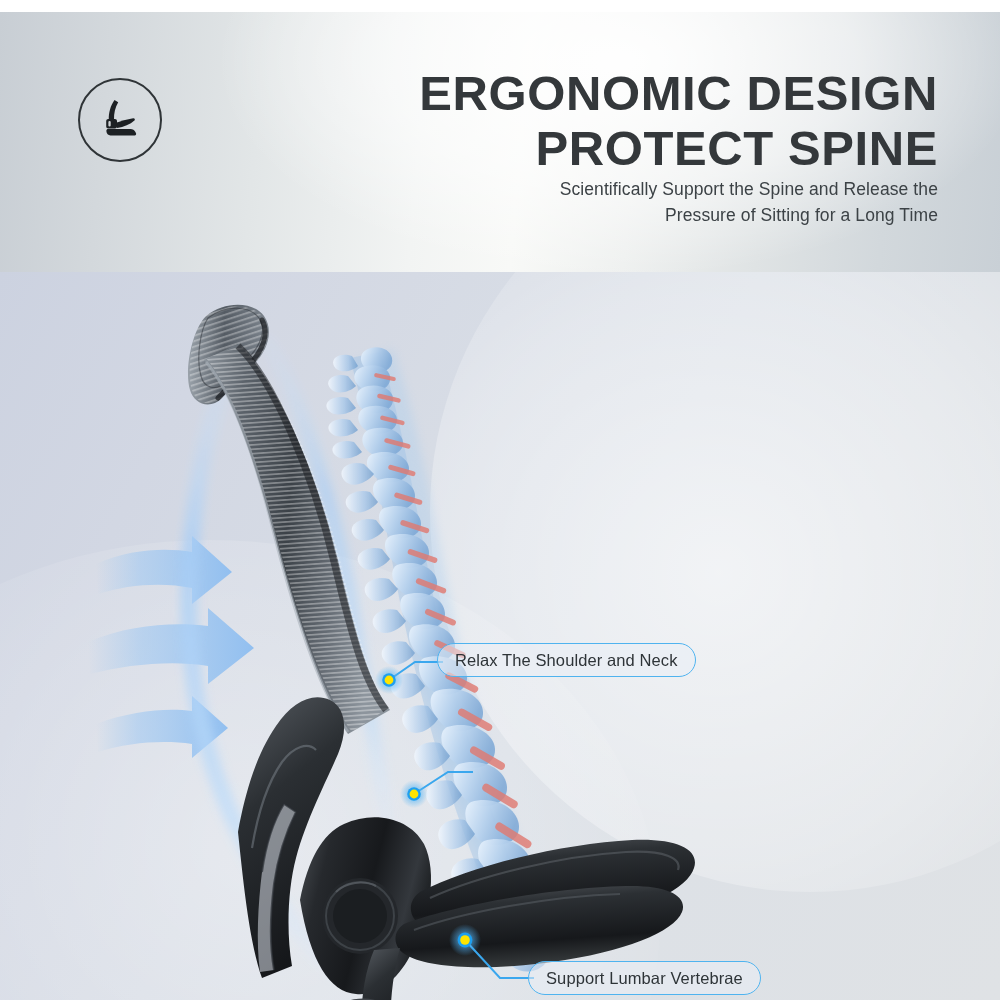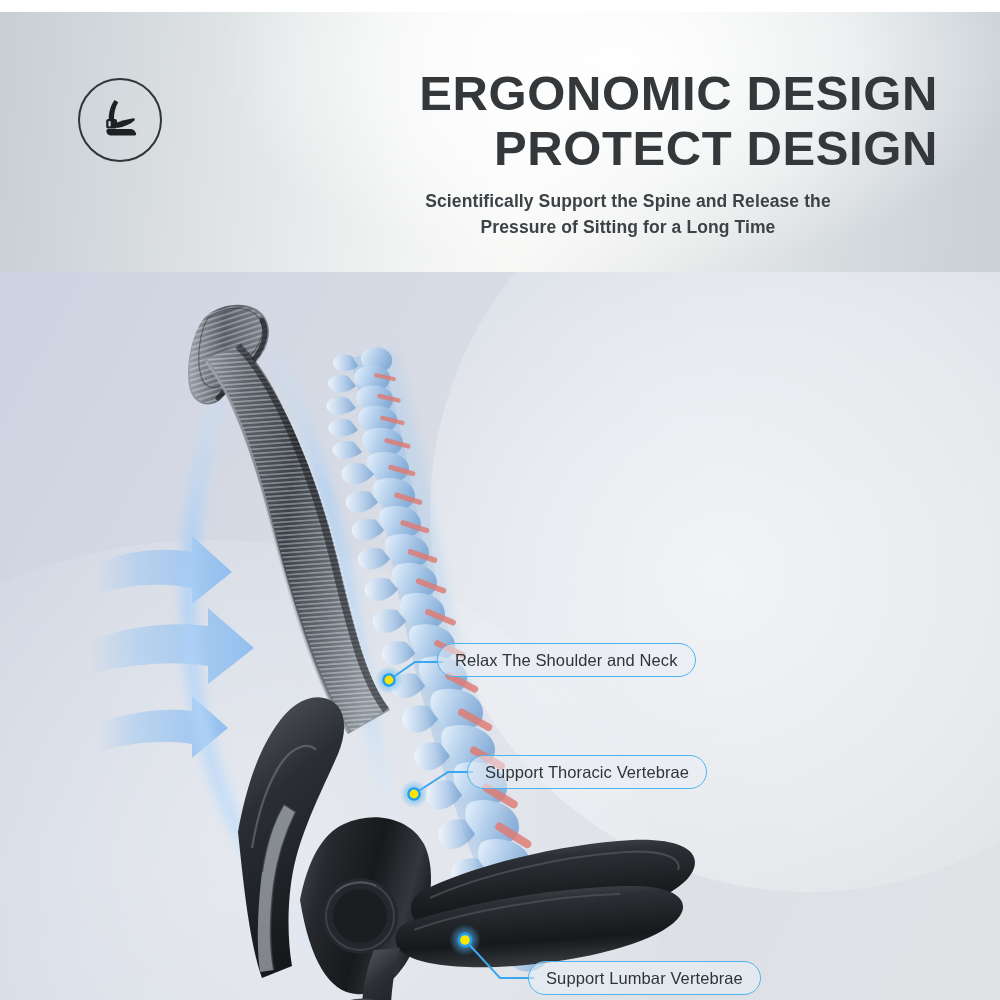--- a/index.html
+++ b/index.html
@@ -65,27 +65,26 @@
   }
   .title-line {
     font-size: 49px;
     line-height: 55px;
     letter-spacing: 0.6px;
     font-weight: 700;
     color: #34383b;
     white-space: nowrap;
   }
   .subtitle {
-    margin-top: 12px;
+    margin-top: 0;
     font-size: 17.5px;
     line-height: 26px;
     color: #3c4246;
-    font-weight: 700;
+    font-weight: 400;
     letter-spacing: 0.1px;
-    text-align: center;
   }
 
   
   .panel {
     position: absolute;
     left: 0; top: 272px;
     width: 1000px; height: 728px;
     overflow: hidden;
     background:
       linear-gradient(118deg,
@@ -148,21 +147,21 @@
         <path d="M20.5 6 C16.5 11.5 14.5 19 14.8 25.5 L20.0 25.5 C19.8 19.5 21.2 13.0 24.2 8.2 Z" fill="#1d2124"></path>
         <path d="M14.2 25.0 L21.0 25.0 C22.1 25.0 23.0 25.9 23.0 27.0 L23.0 32.5 C23.0 33.6 22.1 34.5 21.0 34.5 L14.2 34.5 C13.1 34.5 12.2 33.6 12.2 32.5 L12.2 27.0 C12.2 25.9 13.1 25.0 14.2 25.0 Z" fill="#1d2124"></path>
         <rect x="14.4" y="27.0" width="2.3" height="5.6" rx="1.1" fill="#cfd3d6"></rect>
         <path d="M21.0 29.0 C26.5 27.2 33.0 25.2 39.2 24.2 C40.6 24.0 41.4 25.6 40.4 26.6 C36.2 30.6 29.8 33.0 23.2 34.0 Z" fill="#1d2124"></path>
         <path d="M14.0 35.0 L36.5 35.0 C38.6 35.0 40.5 36.2 41.4 38.0 L42.0 39.2 C42.5 40.2 41.8 41.4 40.7 41.4 L16.5 41.4 C14.2 41.4 12.4 39.6 12.4 37.3 L12.4 36.6 C12.4 35.7 13.1 35.0 14.0 35.0 Z" fill="#1d2124"></path>
       </svg>
     </div>
 
     <div class="title-block">
       <div class="title-line">ERGONOMIC DESIGN</div>
-      <div class="title-line">PROTECT DESIGN</div>
+      <div class="title-line">PROTECT SPINE</div>
       <div class="subtitle">
         <div>Scientifically Support the Spine and Release the</div>
         <div>Pressure of Sitting for a Long Time</div>
       </div>
     </div>
   </div>
 
   <div class="panel">
     <div class="panel-sheen"></div>
     <div class="panel-sheen2"></div>
@@ -491,21 +490,18 @@
             <circle cx="465" cy="668" r="7.4" fill="#1e9ff0"></circle>
             <circle cx="465" cy="668" r="4.8" fill="#ffe400"></circle>
           </g>
         </g>
       </svg>
     </div>
 
     <div class="callout" id="callout-0">
       <span>Relax The Shoulder and Neck</span>
     </div>
-    <div class="callout" id="callout-1">
-      <span>Support Thoracic Vertebrae</span>
-    </div>
     <div class="callout" id="callout-2">
       <span>Support Lumbar Vertebrae</span>
     </div>
 
   </div>
 </div>
 
 </body></html>

